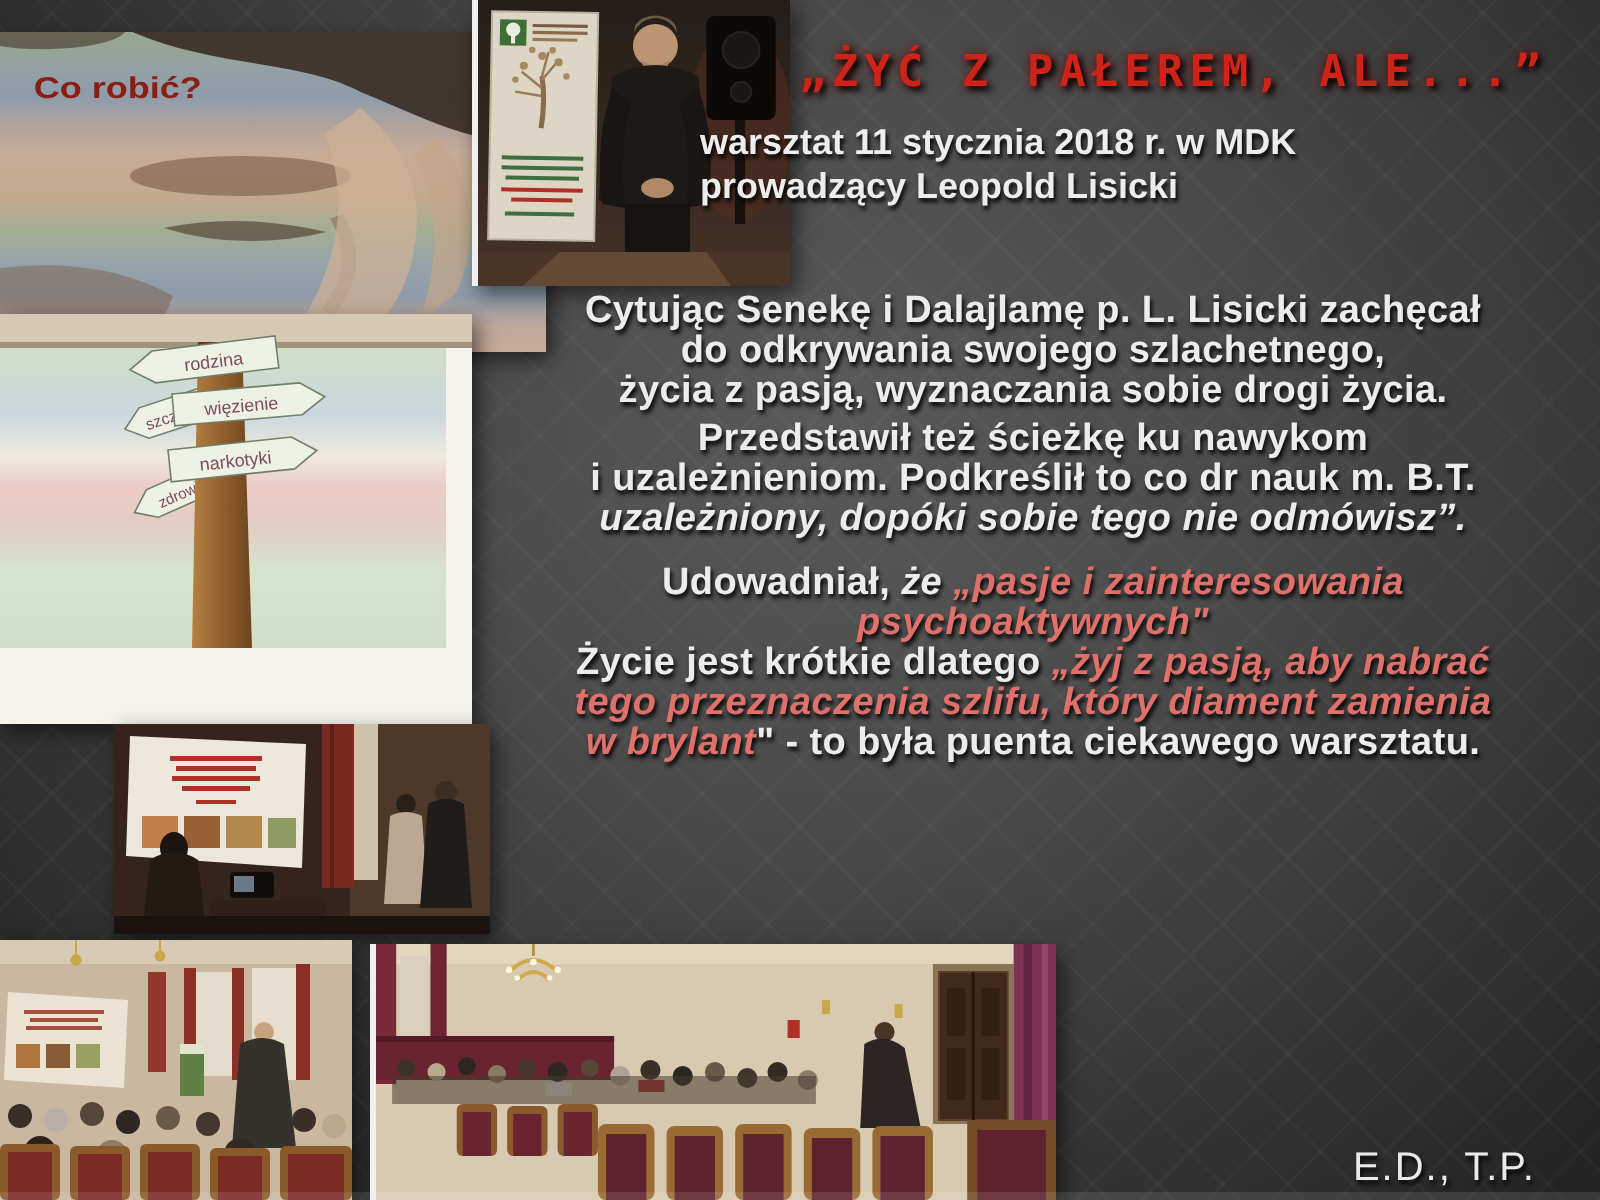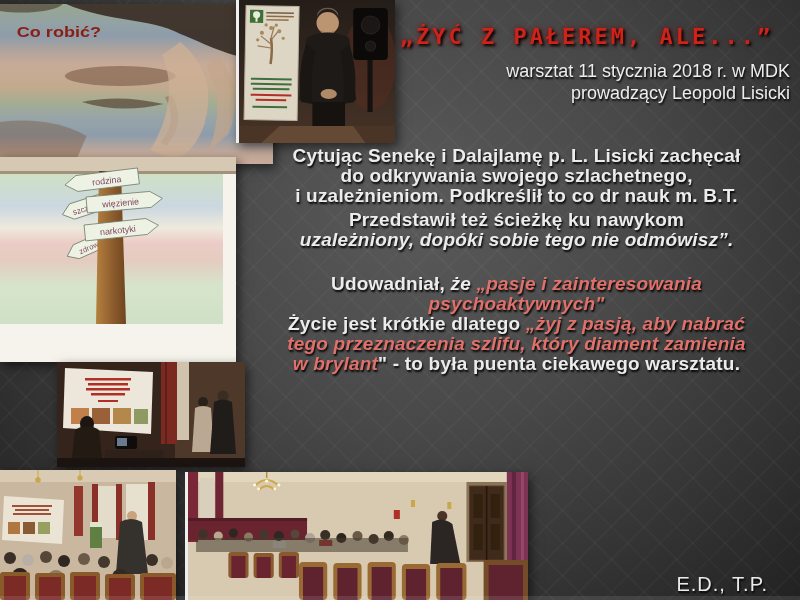--- a/index.html
+++ b/index.html
@@ -9,46 +9,46 @@
     background-image:
       repeating-linear-gradient(45deg, rgba(255,255,255,0.022) 0 2px, rgba(255,255,255,0) 2px 23px),
       repeating-linear-gradient(-45deg, rgba(255,255,255,0.022) 0 2px, rgba(255,255,255,0) 2px 23px),
       radial-gradient(ellipse at 52% 35%, #5a5a5a 0%, #484848 40%, #333333 72%, #1f1f1f 100%);
     background-color:#3c3c3c;
   }
   #slide::after{content:"";position:absolute;left:0;right:0;bottom:0;height:4px;background:rgba(255,255,255,.10);}
   .photo{position:absolute;box-shadow:3px 4px 10px rgba(0,0,0,.55);overflow:hidden;}
   .photo svg{display:block;width:100%;height:100%;}
   .photo text{font-family:"Liberation Sans",sans-serif;}
-  #photo-co-robic{left:0;top:4px;width:273px;height:160px;}
+  #photo-co-robic{left:0;top:16px;width:273px;height:160px;}
   #photo-signpost{left:0;top:157px;width:236px;height:205px;}
   #photo-speaker{left:236px;top:0;width:156px;height:143px;border-left:3px solid #efefef;}
   #photo-presentation{left:57px;top:362px;width:188px;height:105px;}
   #photo-audience-left{left:0;top:470px;width:176px;height:130px;}
   #photo-audience-middle{left:185px;top:472px;width:340px;height:128px;border-left:3px solid #efefef;}
 
   .title{
     position:absolute;left:385px;right:12px;top:24px;
     font-family:"DejaVu Sans Mono","Liberation Mono",monospace;
     font-weight:bold;font-size:22px;letter-spacing:3px;text-align:center;
     color:#ce2318;text-shadow:2px 2px 3px #000,0 0 6px rgba(120,0,0,.8);
     white-space:nowrap;
   }
   .subtitle{
-    position:absolute;left:350px;right:10px;top:60px;text-align:right;
-    color:#ededed;font-size:18px;line-height:22px;font-weight:normal;
+    position:absolute;left:350px;right:10px;top:60px;text-align:left;
+    color:#ededed;font-size:18px;line-height:22px;font-weight:bold;
     text-shadow:1px 2px 2px rgba(0,0,0,.95);
   }
   .bodytext{
     position:absolute;left:245px;right:12px;top:146px;text-align:center;
     color:#ececec;font-size:19px;line-height:20px;font-weight:bold;letter-spacing:.2px;
     text-shadow:1px 2px 2px rgba(0,0,0,.95);
   }
   .bl{white-space:nowrap;}
-  .mt4{margin-top:4px;} .mt12{margin-top:24px;} .mt6{margin-top:0;}
+  .mt4{margin-top:4px;} .mt12{margin-top:12px;} .mt6{margin-top:0;}
   .wbi{font-style:italic;}
   .rbi{font-style:italic;color:#e0706a;}
   .credit{
     position:absolute;right:32px;top:573px;color:#eaeaea;font-size:20px;
     letter-spacing:1px;text-shadow:1px 2px 2px rgba(0,0,0,.95);
   }
 </style>
 </head>
 <body>
 
@@ -373,22 +373,23 @@
 
   <div class="title">„ŻYĆ Z PAŁEREM, ALE...”</div>
   <div class="subtitle">
     <div>warsztat 11 stycznia 2018 r. w MDK</div>
     <div>prowadzący Leopold Lisicki</div>
   </div>
 
   <div class="bodytext">
     <div class="bl"><span>Cytując Senekę i Dalajlamę p. L. Lisicki zachęcał</span></div>
     <div class="bl"><span>do odkrywania swojego szlachetnego,</span></div>
+    <div class="bl"><span>życia z pasją, wyznaczania sobie drogi życia.</span></div>
+    <div class="bl mt4"><span>Przedstawił też ścieżkę ku nawykom</span></div>
     <div class="bl"><span>i uzależnieniom. Podkreślił to co dr nauk m. B.T.</span></div>
-    <div class="bl mt4"><span>Przedstawił też ścieżkę ku nawykom</span></div>
     <div class="bl"><span class="wbi">uzależniony, dopóki sobie tego nie odmówisz”.</span></div>
     <div class="bl mt12"><span>Udowadniał, </span><span class="wbi">że </span><span class="rbi">„pasje i zainteresowania</span></div>
     <div class="bl"><span class="rbi">psychoaktywnych"</span></div>
     <div class="bl mt6"><span>Życie jest krótkie dlatego </span><span class="rbi">„żyj z pasją, aby nabrać</span></div>
     <div class="bl"><span class="rbi">tego przeznaczenia szlifu, który diament zamienia</span></div>
     <div class="bl"><span class="rbi">w brylant</span><span>" - to była puenta ciekawego warsztatu.</span></div>
   </div>
 
   <div class="credit">E.D., T.P.</div>
 </div>

